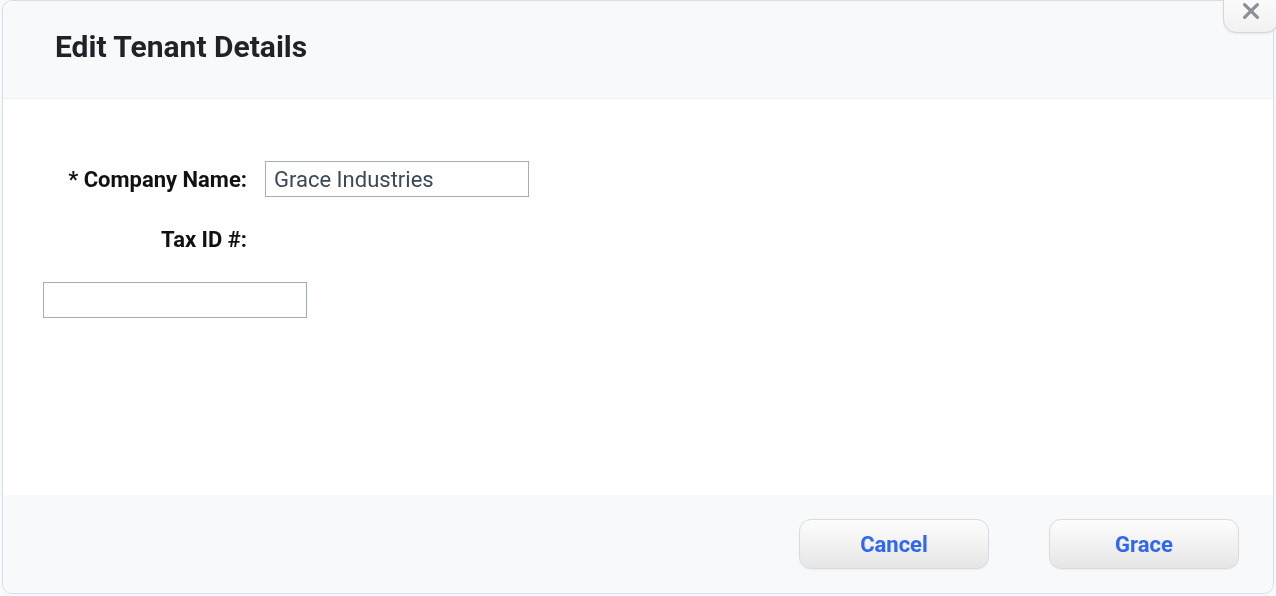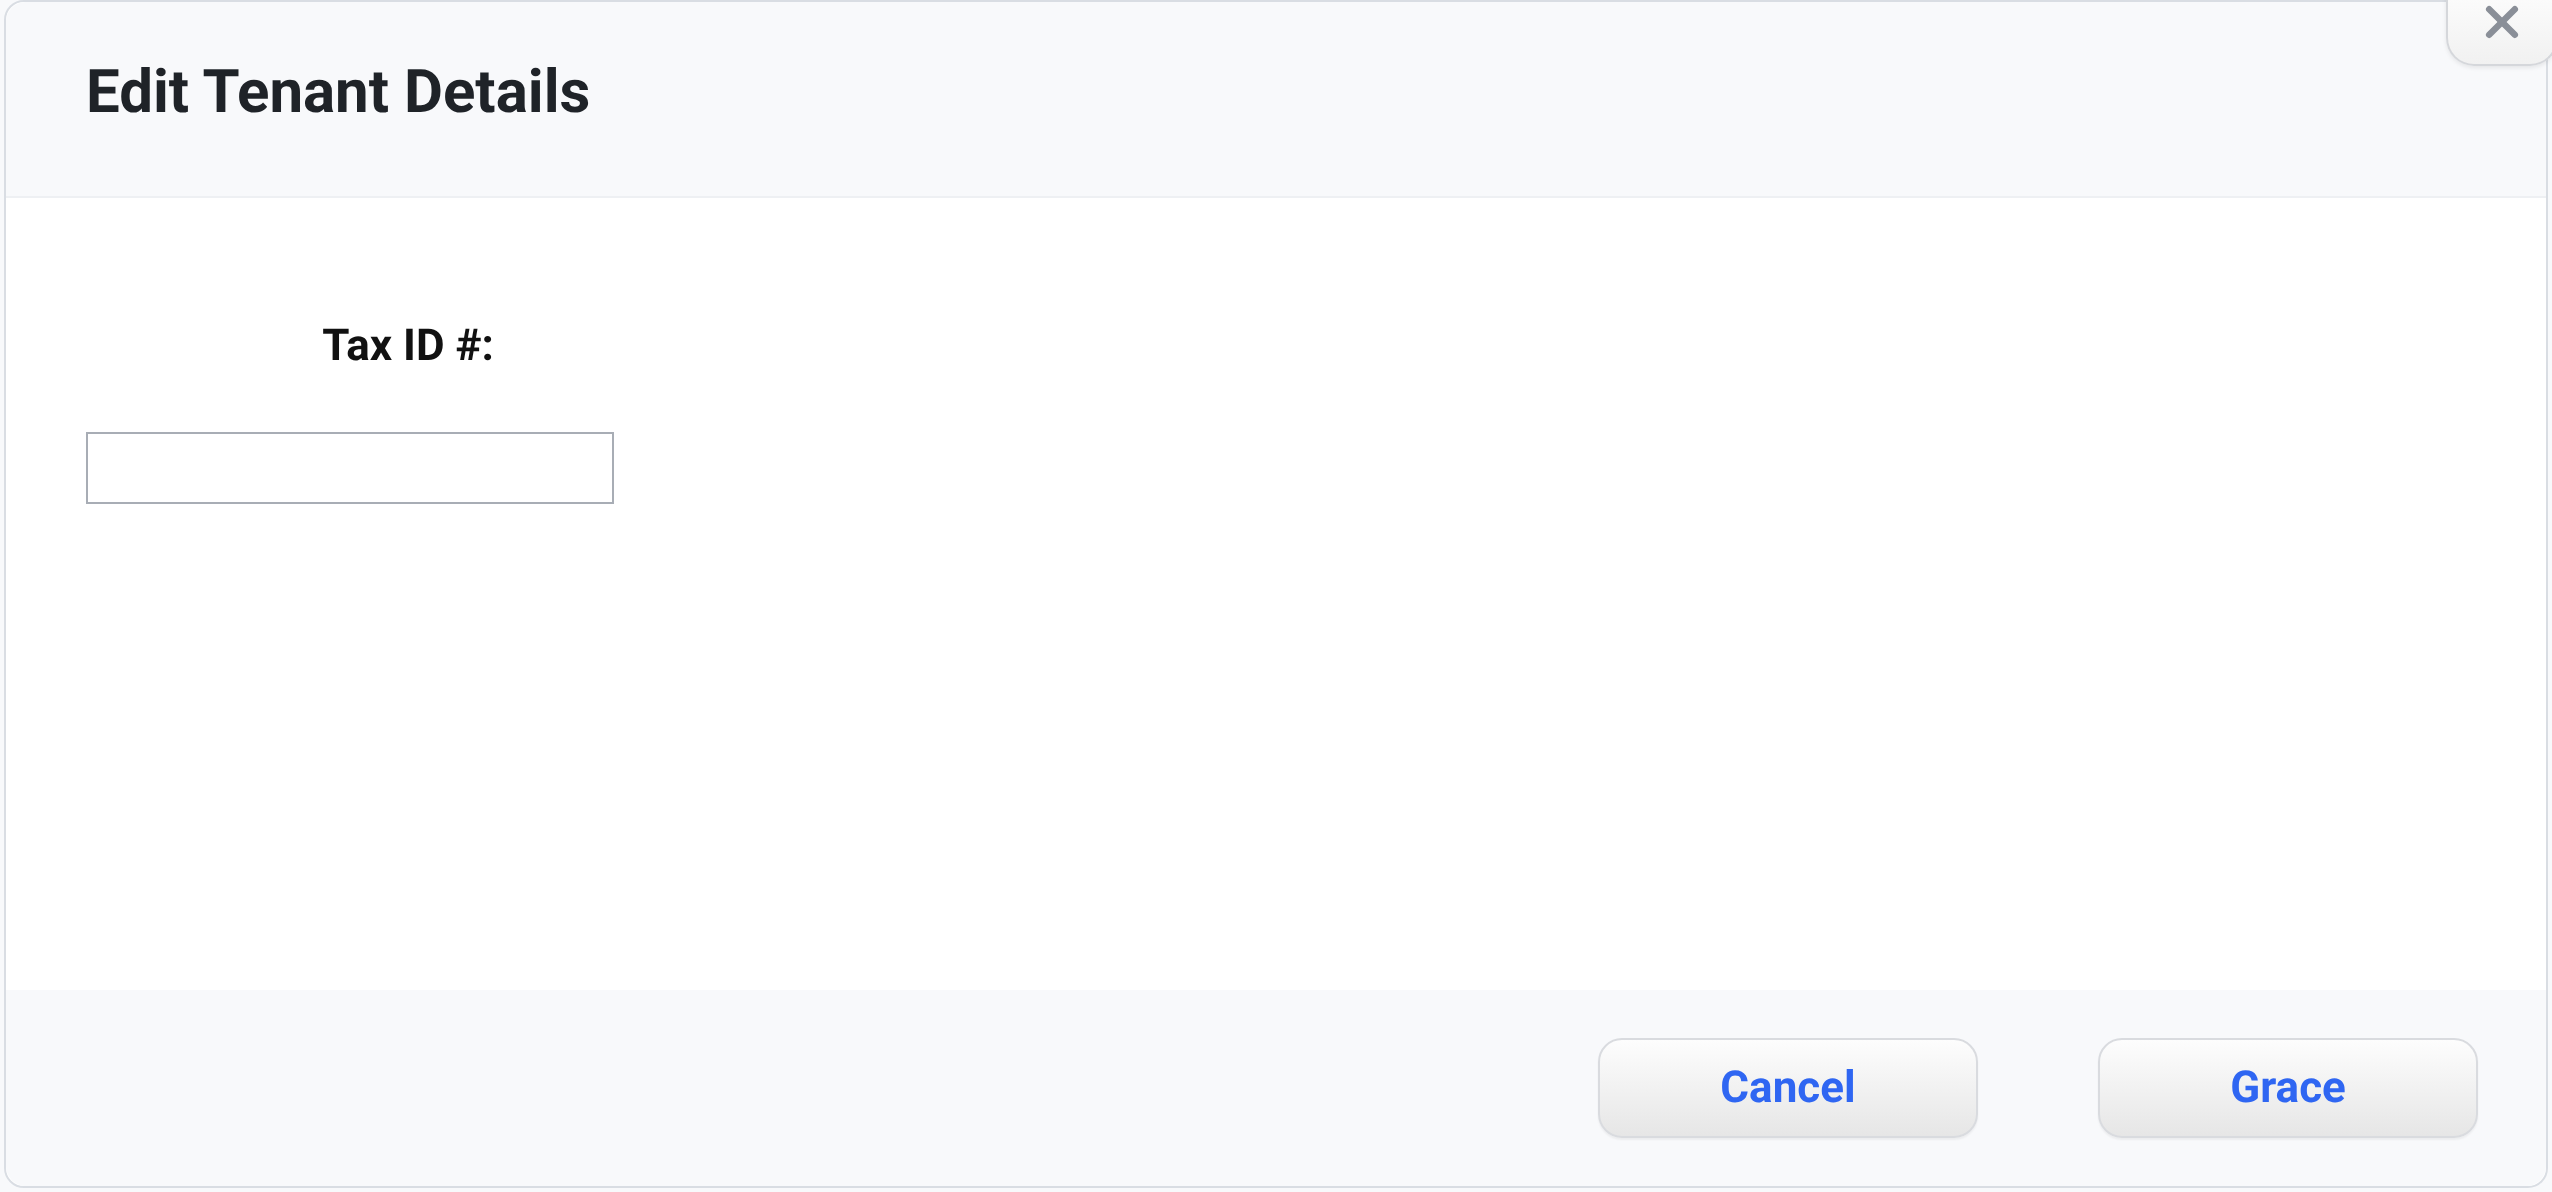--- a/index.html
+++ b/index.html
@@ -29,20 +29,21 @@
       background: #f8f9fb;
       padding: 28px 40px 34px 40px;
       border-top-left-radius: 10px;
       border-top-right-radius: 10px;
       border-bottom: 1px solid #eef0f3;
     }
     .dialog-title {
       font-size: 30px;
       font-weight: 700;
       color: #1f2328;
+      margin-left: 12px;
     }
     .close-button {
       position: absolute;
       top: -8px;
       right: -6px;
       width: 56px;
       height: 40px;
       background: linear-gradient(to bottom, #fdfdfd 0%, #f1f1f1 100%);
       border: 1px solid #d5d7db;
       border-top: none;
@@ -130,20 +131,24 @@
     <span>
       <svg viewBox="0 0 24 24" fill="none" stroke="#8a8f98" stroke-width="3.5" stroke-linecap="round">
         <line x1="5" y1="5" x2="19" y2="19"></line>
         <line x1="19" y1="5" x2="5" y2="19"></line>
       </svg>
     </span>
   </div>
 
   <div class="dialog-body">
 
+    <div class="form-row">
+      <label class="form-label">* Company Name:</label>
+      <input type="text" class="form-input" value="Grace Industries" style="">
+    </div>
 
     <div class="form-row">
       <label class="form-label">Tax ID #:</label>
     </div>
 
     <div class="form-row">
       <input type="text" class="form-input" value="" style="">
     </div>
 
     <div class="spacer-for-footer"></div>

